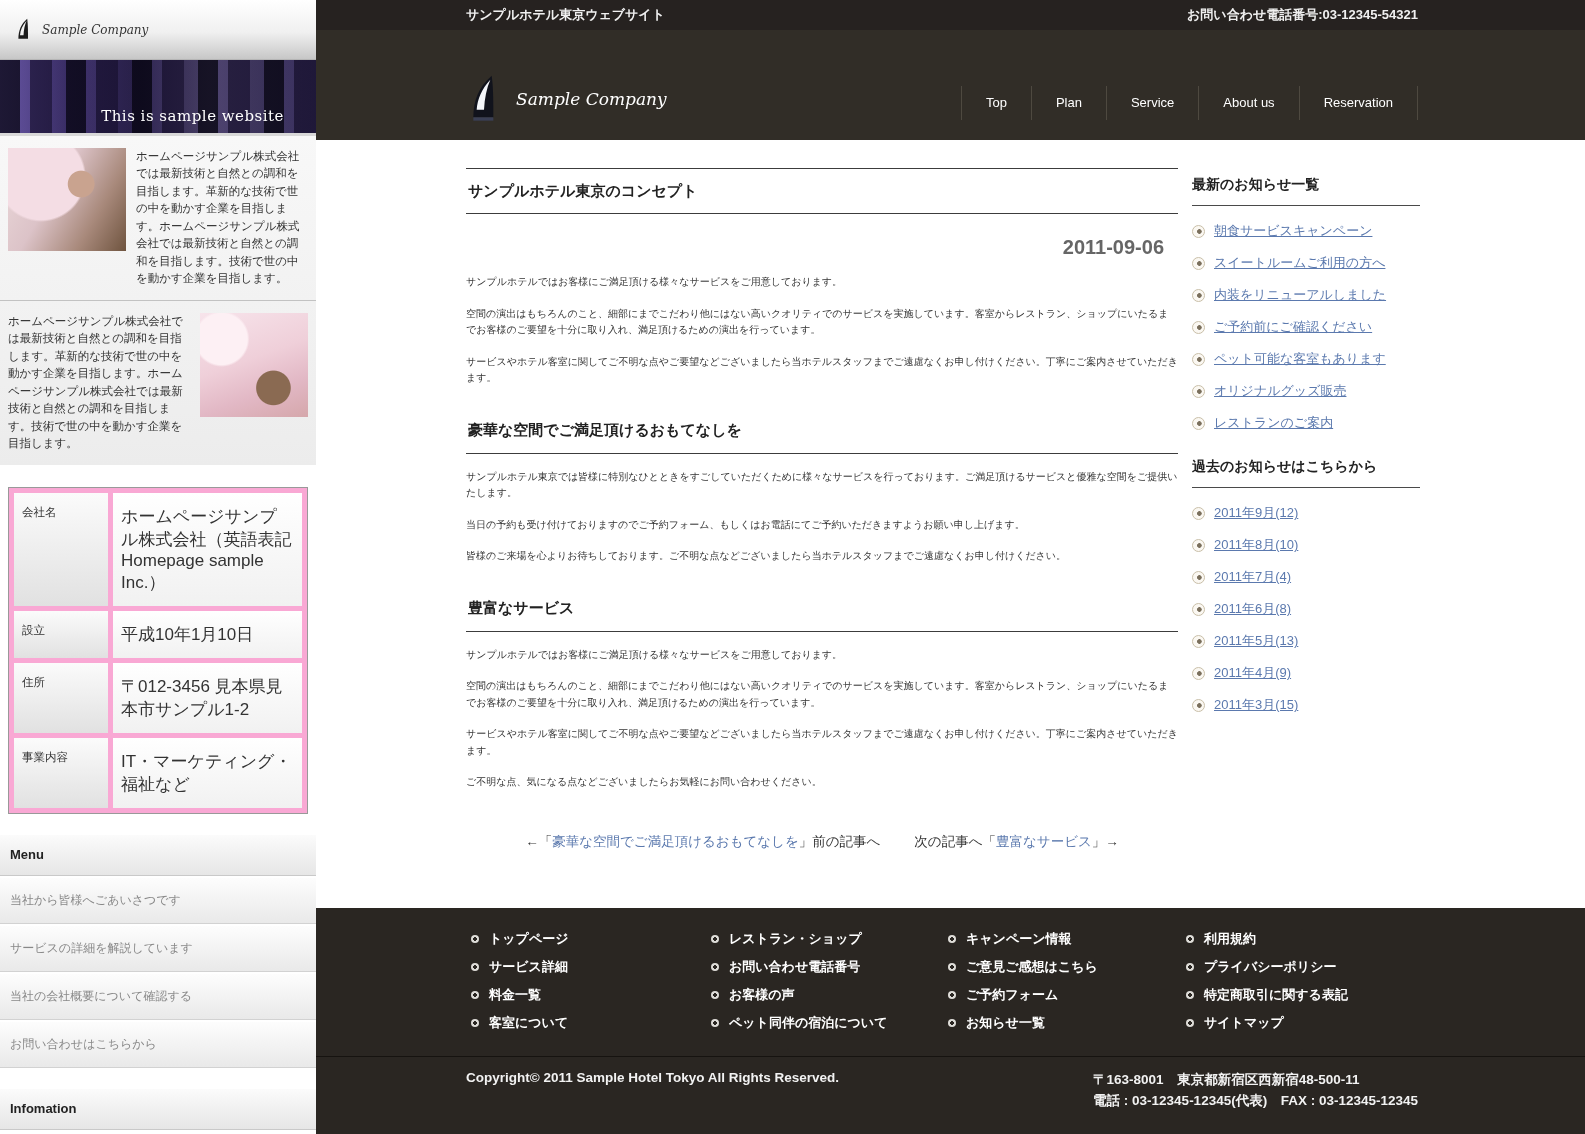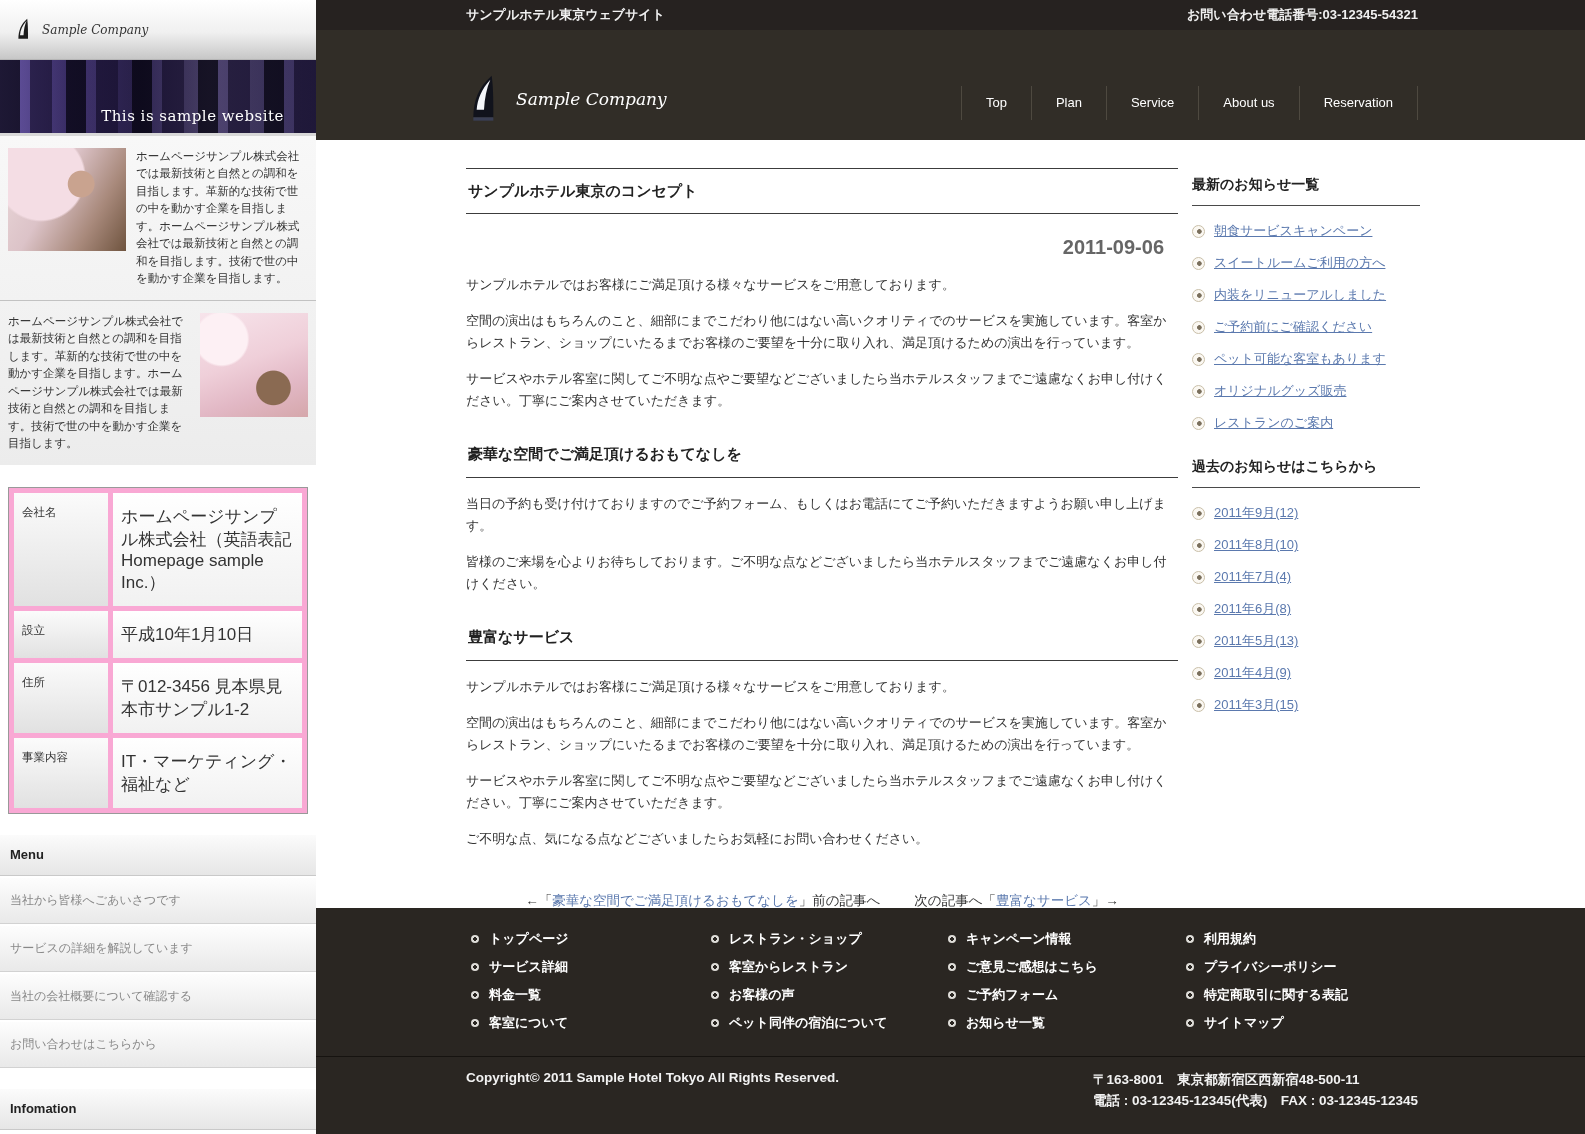--- a/index.html
+++ b/index.html
@@ -64,21 +64,21 @@
   .h-logo-text{font-family:"DejaVu Serif",serif;font-style:italic;font-size:17px;color:#fff;}
   .h-nav{position:absolute;right:167px;top:56px;display:flex;}
   .h-nav a{display:inline-block;line-height:34px;padding:0 24px;color:#fff;font-size:13px;
     text-decoration:none;border-left:1px solid #4e4940;}
   .h-nav a:last-child{border-right:1px solid #4e4940;}
   .content{display:flex;padding:28px 165px 0 150px;box-sizing:border-box;}
   .article{width:712px;margin-right:14px;}
   .article-title{margin:0;font-size:15px;font-weight:bold;color:#222;
     border-top:1px solid #3c3c3c;border-bottom:1px solid #3c3c3c;padding:13px 2px 12px;}
   .article-date{text-align:right;font-weight:bold;color:#666;font-size:20px;margin:22px 14px 6px 0;}
-  .article p{font-size:13px;line-height:1.65;color:#333;margin:15px 0;}
+  .article p{font-size:10px;line-height:1.65;color:#333;margin:15px 0;}
   .section-title{font-size:15px;font-weight:bold;color:#222;margin:34px 0 0;
     border-bottom:1px solid #3c3c3c;padding:0 2px 13px;}
   .pager{margin-top:42px;display:flex;justify-content:center;gap:34px;font-size:13.5px;color:#333;}
   .pager a{color:#5b79ae;}
   .side{width:228px;}
   .side h3{font-size:14px;font-weight:bold;color:#222;margin:8px 0 0;
     border-bottom:1px solid #4a4a4a;padding-bottom:11px;}
   .side ul{list-style:none;margin:16px 0 0;padding:0;}
   .side li{display:flex;align-items:center;gap:9px;margin-bottom:14px;}
   .side li a{color:#5b79ae;font-size:13px;text-decoration:underline;}
@@ -189,20 +189,21 @@
   </div>
 
   <div class="content">
     <div class="article">
       <h1 class="article-title">サンプルホテル東京のコンセプト</h1>
       <div class="article-date">2011-09-06</div>
       <p>サンプルホテルではお客様にご満足頂ける様々なサービスをご用意しております。</p>
       <p>空間の演出はもちろんのこと、細部にまでこだわり他にはない高いクオリティでのサービスを実施しています。客室からレストラン、ショップにいたるまでお客様のご要望を十分に取り入れ、満足頂けるための演出を行っています。</p>
       <p>サービスやホテル客室に関してご不明な点やご要望などございましたら当ホテルスタッフまでご遠慮なくお申し付けください。丁寧にご案内させていただきます。</p>
       <h2 class="section-title">豪華な空間でご満足頂けるおもてなしを</h2>
+      <p>サンプルホテル東京では皆様に特別なひとときをすごしていただくために様々なサービスを行っております。ご満足頂けるサービスと優雅な空間をご提供いたします。</p>
       <p>当日の予約も受け付けておりますのでご予約フォーム、もしくはお電話にてご予約いただきますようお願い申し上げます。</p>
       <p>皆様のご来場を心よりお待ちしております。ご不明な点などございましたら当ホテルスタッフまでご遠慮なくお申し付けください。</p>
       <h2 class="section-title">豊富なサービス</h2>
       <p>サンプルホテルではお客様にご満足頂ける様々なサービスをご用意しております。</p>
       <p>空間の演出はもちろんのこと、細部にまでこだわり他にはない高いクオリティでのサービスを実施しています。客室からレストラン、ショップにいたるまでお客様のご要望を十分に取り入れ、満足頂けるための演出を行っています。</p>
       <p>サービスやホテル客室に関してご不明な点やご要望などございましたら当ホテルスタッフまでご遠慮なくお申し付けください。丁寧にご案内させていただきます。</p>
       <p>ご不明な点、気になる点などございましたらお気軽にお問い合わせください。</p>
       <div class="pager">
         <span>
           <span>←「</span><a>豪華な空間でご満足頂けるおもてなしを</a><span>」前の記事へ</span>
@@ -299,21 +300,21 @@
             <a>客室について</a>
           </div>
       </div>
       <div class="fcol c2">
         <div class="fitem">
             <span class="fbullet"></span>
             <a>レストラン・ショップ</a>
           </div>
         <div class="fitem">
             <span class="fbullet"></span>
-            <a>客室からレストラン</a>
+            <a>お問い合わせ電話番号</a>
           </div>
         <div class="fitem">
             <span class="fbullet"></span>
             <a>お客様の声</a>
           </div>
         <div class="fitem">
             <span class="fbullet"></span>
             <a>ペット同伴の宿泊について</a>
           </div>
       </div>

